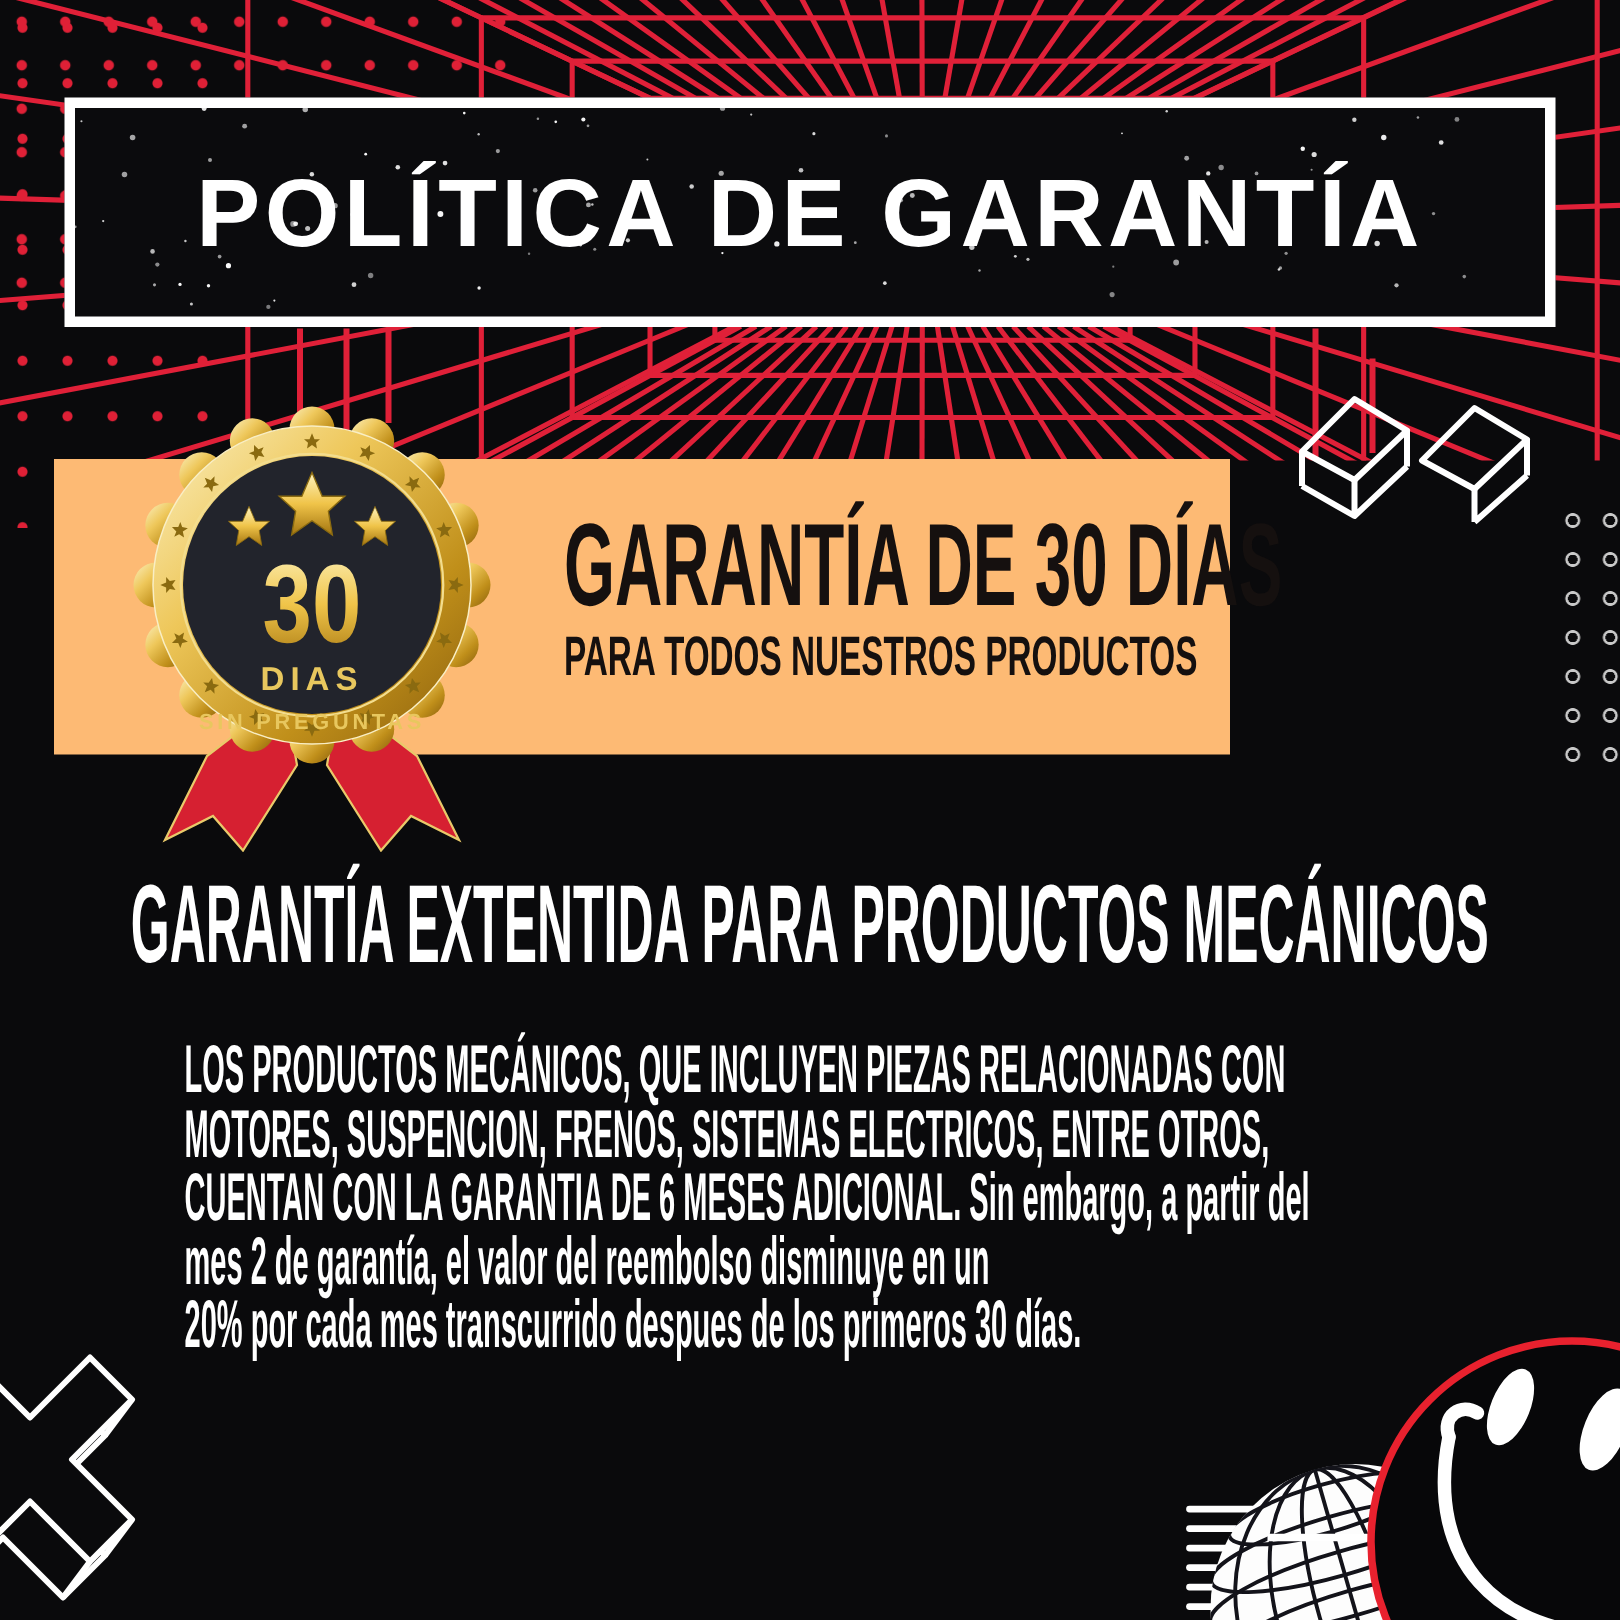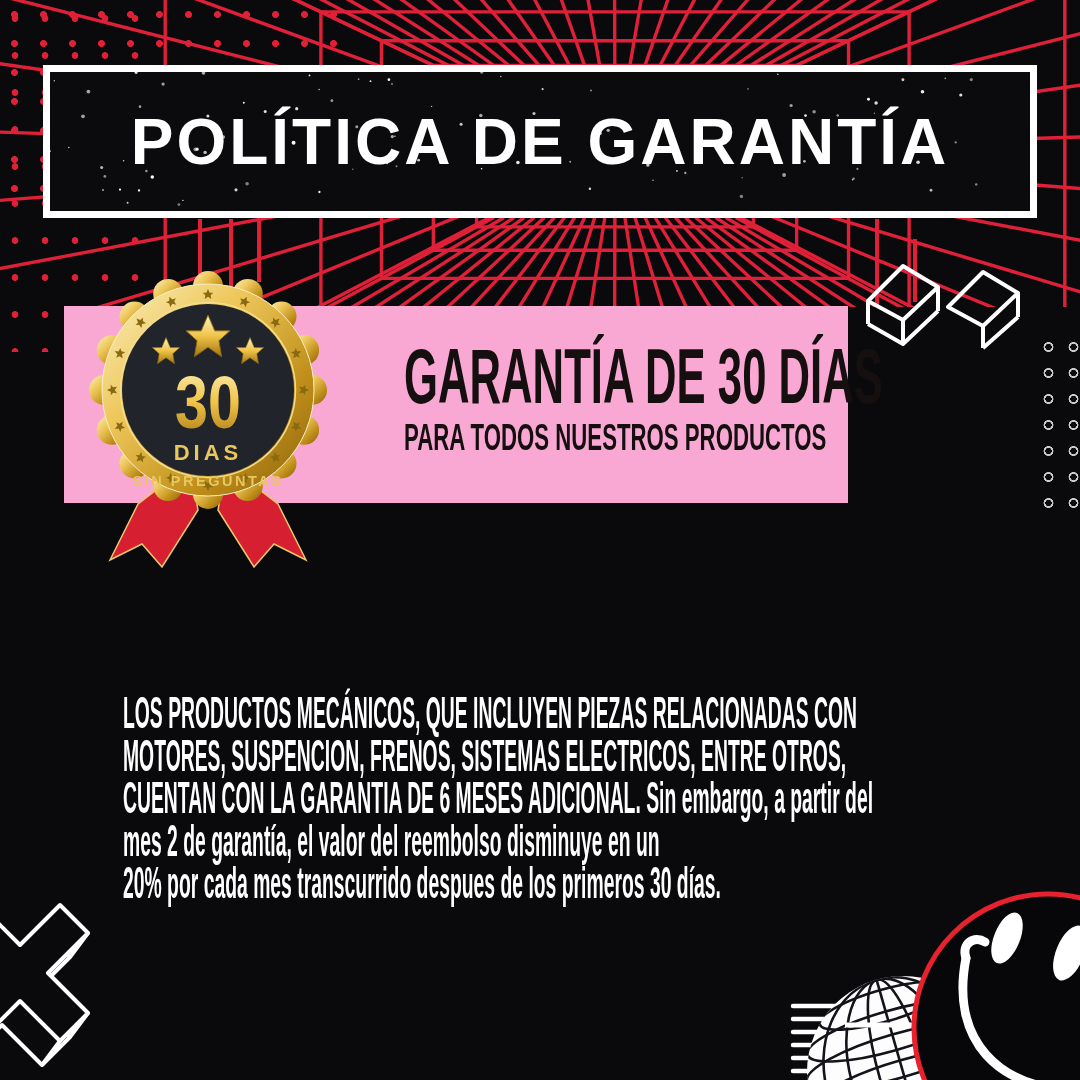--- a/index.html
+++ b/index.html
@@ -22,21 +22,21 @@
     background-image:radial-gradient(circle,rgba(0,0,0,0) 3.1px,#c9c9c9 3.3px,#c9c9c9 4.7px,rgba(0,0,0,0) 5.2px);
     background-size:25px 26px;}
 
   
   .title-box{left:43px;top:65px;width:994px;height:153px;background:#0b0b0d;
     border:7px solid #ffffff;box-sizing:border-box;display:flex;align-items:center;justify-content:center;text-align:right;}
   .title-box .speckles{position:absolute;left:0;top:0;}
   .title-text{position:relative;color:#ffffff;font-size:64px;font-weight:bold;letter-spacing:3px;white-space:nowrap;}
 
   
-  .banner{left:64px;top:306px;width:784px;height:197px;background:#f9a8d4;}
+  .banner{left:36px;top:306px;width:784px;height:197px;background:#fdba74;}
   .banner-text{position:absolute;left:340px;top:30px;}
   .banner-heading{display:inline-block;transform:scaleX(0.56);transform-origin:left top;
     color:#15100f;font-size:78px;line-height:80px;font-weight:bold;white-space:nowrap;}
   .banner-sub{display:inline-block;transform:scaleX(0.60);transform-origin:left top;
     color:#15100f;font-size:37px;line-height:40px;font-weight:bold;white-space:nowrap;margin-top:2px;}
 
   
   #badge{left:86px;top:268px;}
 
   
@@ -346,20 +346,23 @@
 
     <g font-family="&quot;Liberation Sans&quot;,sans-serif" font-weight="bold" text-anchor="middle">
       <g transform="translate(122,160)">
         <text transform="scale(0.8,1)" x="0" y="0" font-size="74" fill="url(#goldText)">30</text>
       </g>
       <text x="122" y="192" font-size="22" letter-spacing="4" fill="#e8c75e">DIAS</text>
       <text x="122" y="218" font-size="14.5" letter-spacing="2.5" fill="#e8c75e">SIN PREGUNTAS</text>
     </g>
   </svg>
 
+  <div class="abs section-heading-wrap">
+    <span class="section-heading">GARANTÍA EXTENTIDA PARA PRODUCTOS MECÁNICOS</span>
+  </div>
 
   <div class="abs body-wrap">
     <div class="body-inner">
       <div class="body-line">LOS PRODUCTOS MECÁNICOS, QUE INCLUYEN PIEZAS RELACIONADAS CON</div>
       <div class="body-line">MOTORES, SUSPENCION, FRENOS, SISTEMAS ELECTRICOS, ENTRE OTROS,</div>
       <div class="body-line">CUENTAN CON LA GARANTIA DE 6 MESES ADICIONAL. Sin embargo, a partir del</div>
       <div class="body-line">mes 2 de garantía, el valor del reembolso disminuye en un</div>
       <div class="body-line">20% por cada mes transcurrido despues de los primeros 30 días.</div>
     </div>
   </div>

